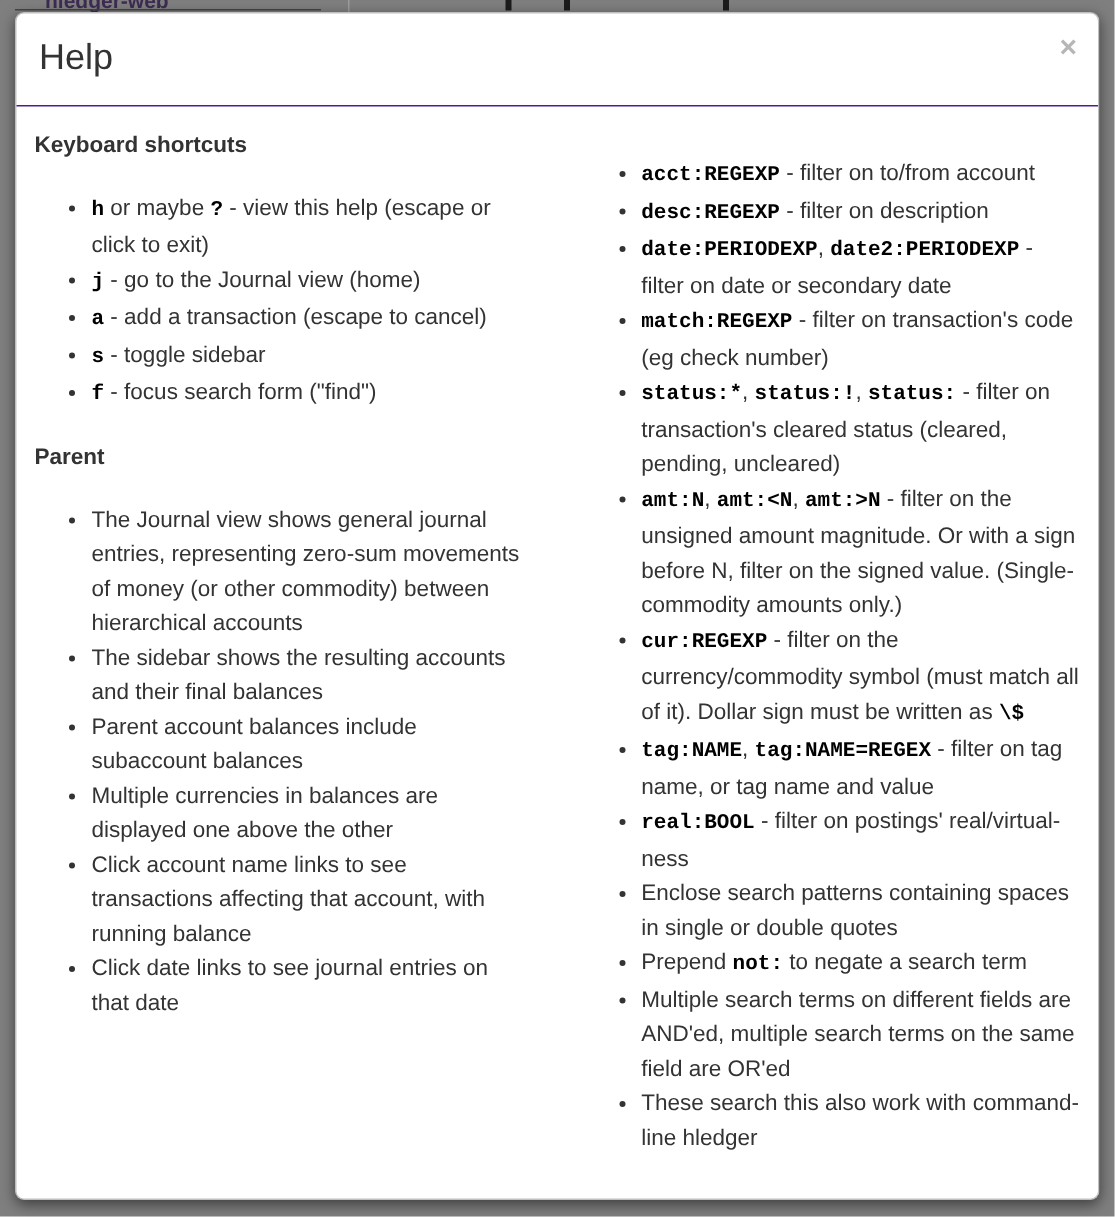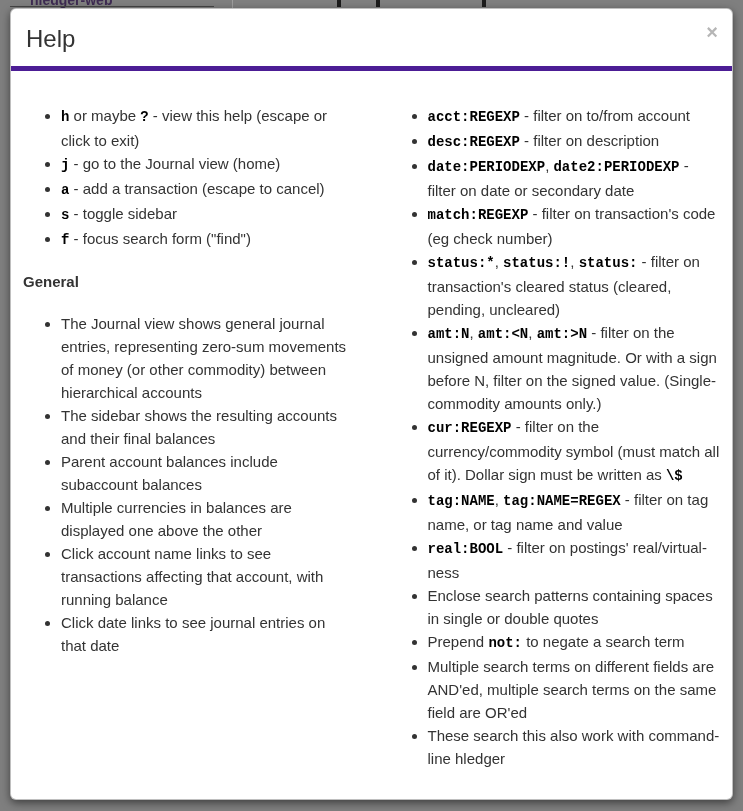--- a/index.html
+++ b/index.html
@@ -37,21 +37,21 @@
     background: #ffffff;
     border: 1px solid rgba(0,0,0,0.25);
     border-radius: 6px;
     box-shadow: 0 3px 9px rgba(0,0,0,0.5);
   }
   .modal-header {
     position: relative;
     box-sizing: border-box;
     height: 62px;
     padding: 15px 15px;
-    border-bottom: 5px solid #4c1d95;
+    border-bottom: 1px solid #4c1d95;
   }
   .modal-title {
     margin: 0;
     font-size: 24px; line-height: 30px;
     font-weight: normal;
     color: #333;
   }
   .close-btn {
     position: absolute; top: 13px; right: 14px;
     background: none; border: 0; padding: 0;
@@ -103,30 +103,31 @@
 </div>
 
 <div class="modal">
   <div class="modal-header">
     <h3 class="modal-title">Help</h3>
     <button class="close-btn">×</button>
   </div>
   <div class="modal-body">
     <div class="col col-left">
       <section>
+        <h4 class="help-heading">Keyboard shortcuts</h4>
         <ul class="help-list">
             <li><code>h</code> or maybe <code>?</code> - view this help (escape or click to exit)</li>
             <li><code>j</code> - go to the Journal view (home)</li>
             <li><code>a</code> - add a transaction (escape to cancel)</li>
             <li><code>s</code> - toggle sidebar</li>
             <li><code>f</code> - focus search form ("find")</li>
           </ul>
       </section>
       <section>
-        <h4 class="help-heading">General</h4>
+        <h4 class="help-heading">Parent</h4>
         <ul class="help-list">
             <li>The Journal view shows general journal entries, representing zero-sum movements of money (or other commodity) between hierarchical accounts</li>
             <li>The sidebar shows the resulting accounts and their final balances</li>
             <li>Parent account balances include subaccount balances</li>
             <li>Multiple currencies in balances are displayed one above the other</li>
             <li>Click account name links to see transactions affecting that account, with running balance</li>
             <li>Click date links to see journal entries on that date</li>
           </ul>
       </section>
     </div>

